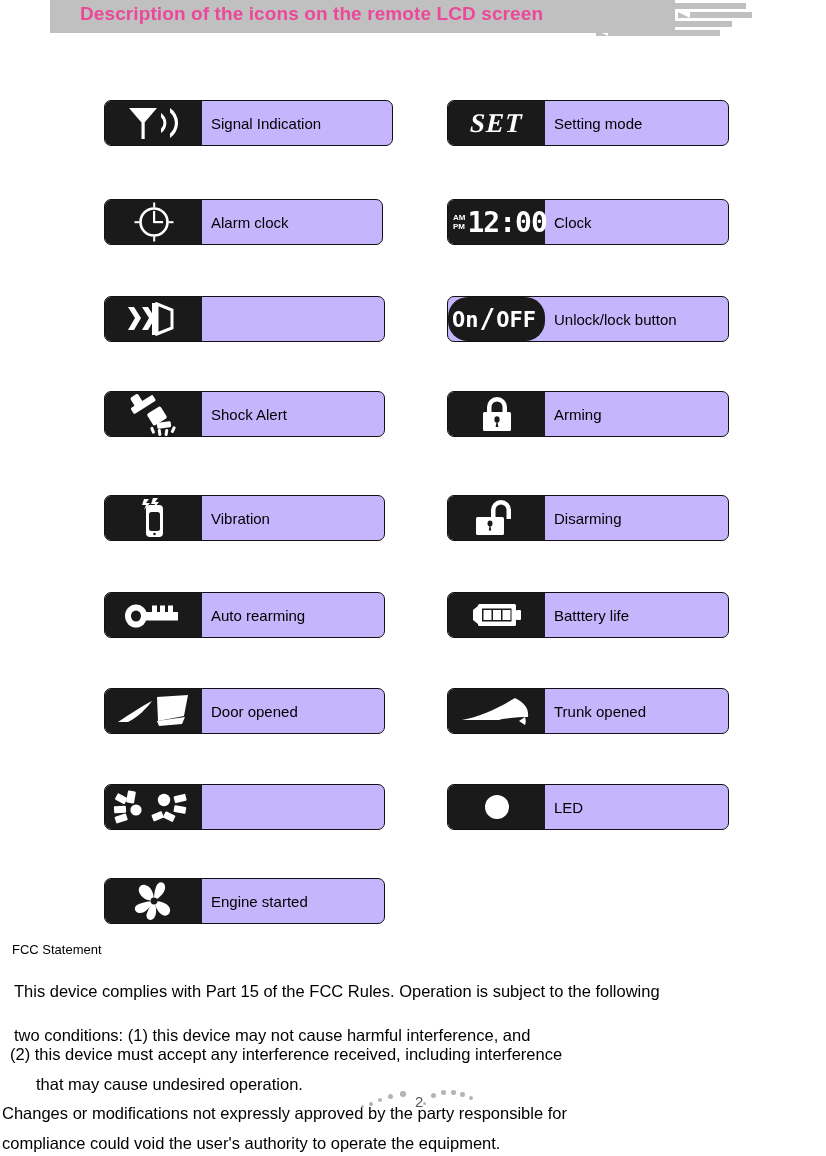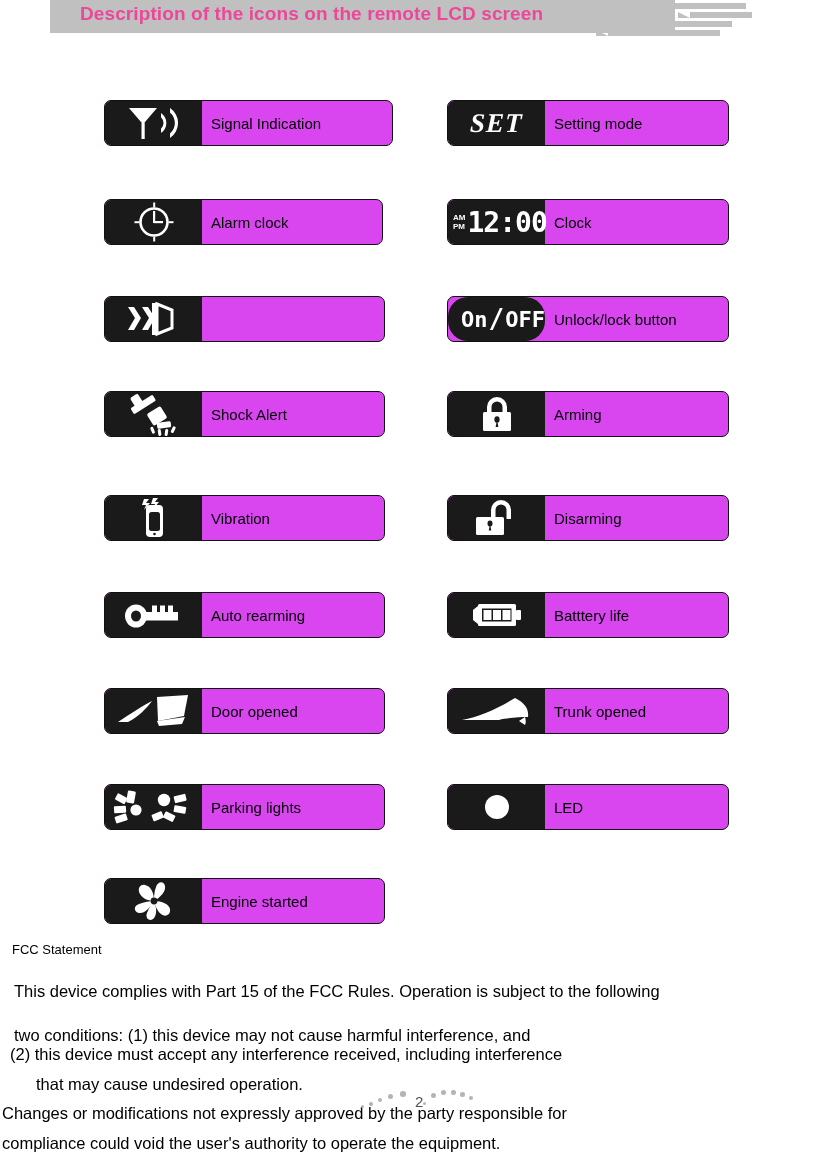--- a/index.html
+++ b/index.html
@@ -43,21 +43,21 @@
     border-top:6px solid transparent;border-left:12px solid #c0c0c0;
   }
 
   
   #icon-grid{position:absolute;left:0;top:0;width:826px;height:930px;}
   .icon-row{
     position:absolute;
     height:46px;
     border:1.5px solid #111;
     border-radius:7px;
-    background:#d946ef;
+    background:#c4b5fd;
     display:flex;align-items:stretch;
     box-sizing:border-box;
     overflow:hidden;
   }
   .icon-cell{
     width:97px;flex:0 0 97px;
     background:#1a1a1a;
     display:flex;align-items:center;justify-content:center;
     position:relative;
   }
@@ -245,21 +245,20 @@
           <rect x="3" y="26" width="12" height="7" rx="1" transform="rotate(-18 9 29)"></rect>
           <circle cx="24" cy="21" r="5.6"></circle>
           <circle cx="52" cy="11" r="6.2"></circle>
           <rect x="62" y="6" width="12" height="7" rx="1" transform="rotate(-14 68 9)"></rect>
           <rect x="62" y="17" width="12" height="7" rx="1" transform="rotate(10 68 20)"></rect>
           <rect x="52" y="24" width="11" height="7" rx="1" transform="rotate(26 57 27)"></rect>
           <rect x="40" y="24" width="11" height="7" rx="1" transform="rotate(-22 45 27)"></rect>
         </g>
       </svg>
     </div>
-    <div class="label-cell">Parking lights</div>
   </div>
 
   <div class="icon-row" style="left:104px;top:878px;width:281px;">
     <div class="icon-cell">
       <svg width="44" height="40" viewBox="0 0 44 40">
         <g fill="#fff">
           <path d="M22,20 C22,12 19,5 13,4 C8,3 5,8 8,13 C11,18 17,20 22,20 Z"></path>
           <path d="M22,20 C29,16 34,10 33,5 C32,0 26,0 24,6 C22,11 22,16 22,20 Z"></path>
           <path d="M22,20 C30,20 37,23 38,28 C39,33 34,37 29,33 C25,30 23,24 22,20 Z"></path>
           <path d="M22,20 C18,27 12,33 7,32 C2,31 1,25 7,23 C12,21 18,20 22,20 Z"></path>
@@ -285,21 +284,21 @@
           <span>AM</span>
           <span>PM</span>
         </div>
         <span class="segtext clock-digits">12:00</span>
       </div>
     </div>
     <div class="label-cell">Clock</div>
   </div>
 
   <div class="icon-row" style="left:447px;top:296px;width:282px;">
-    <div class="icon-cell" style="justify-content:flex-end;border-radius:20px;">
+    <div class="icon-cell" style="justify-content:flex-start;border-radius:20px;">
       <span class="segtext onoff-digits">On</span>
       <span class="segtext onoff-digits" style="font-size:26px;margin:0 1px;">/</span>
       <span class="segtext onoff-digits" style="margin-left:0;">OFF</span>
     </div>
     <div class="label-cell">Unlock/lock button</div>
   </div>
 
   <div class="icon-row" style="left:447px;top:391px;width:282px;">
     <div class="icon-cell">
       <svg width="42" height="40" viewBox="0 0 42 40">

